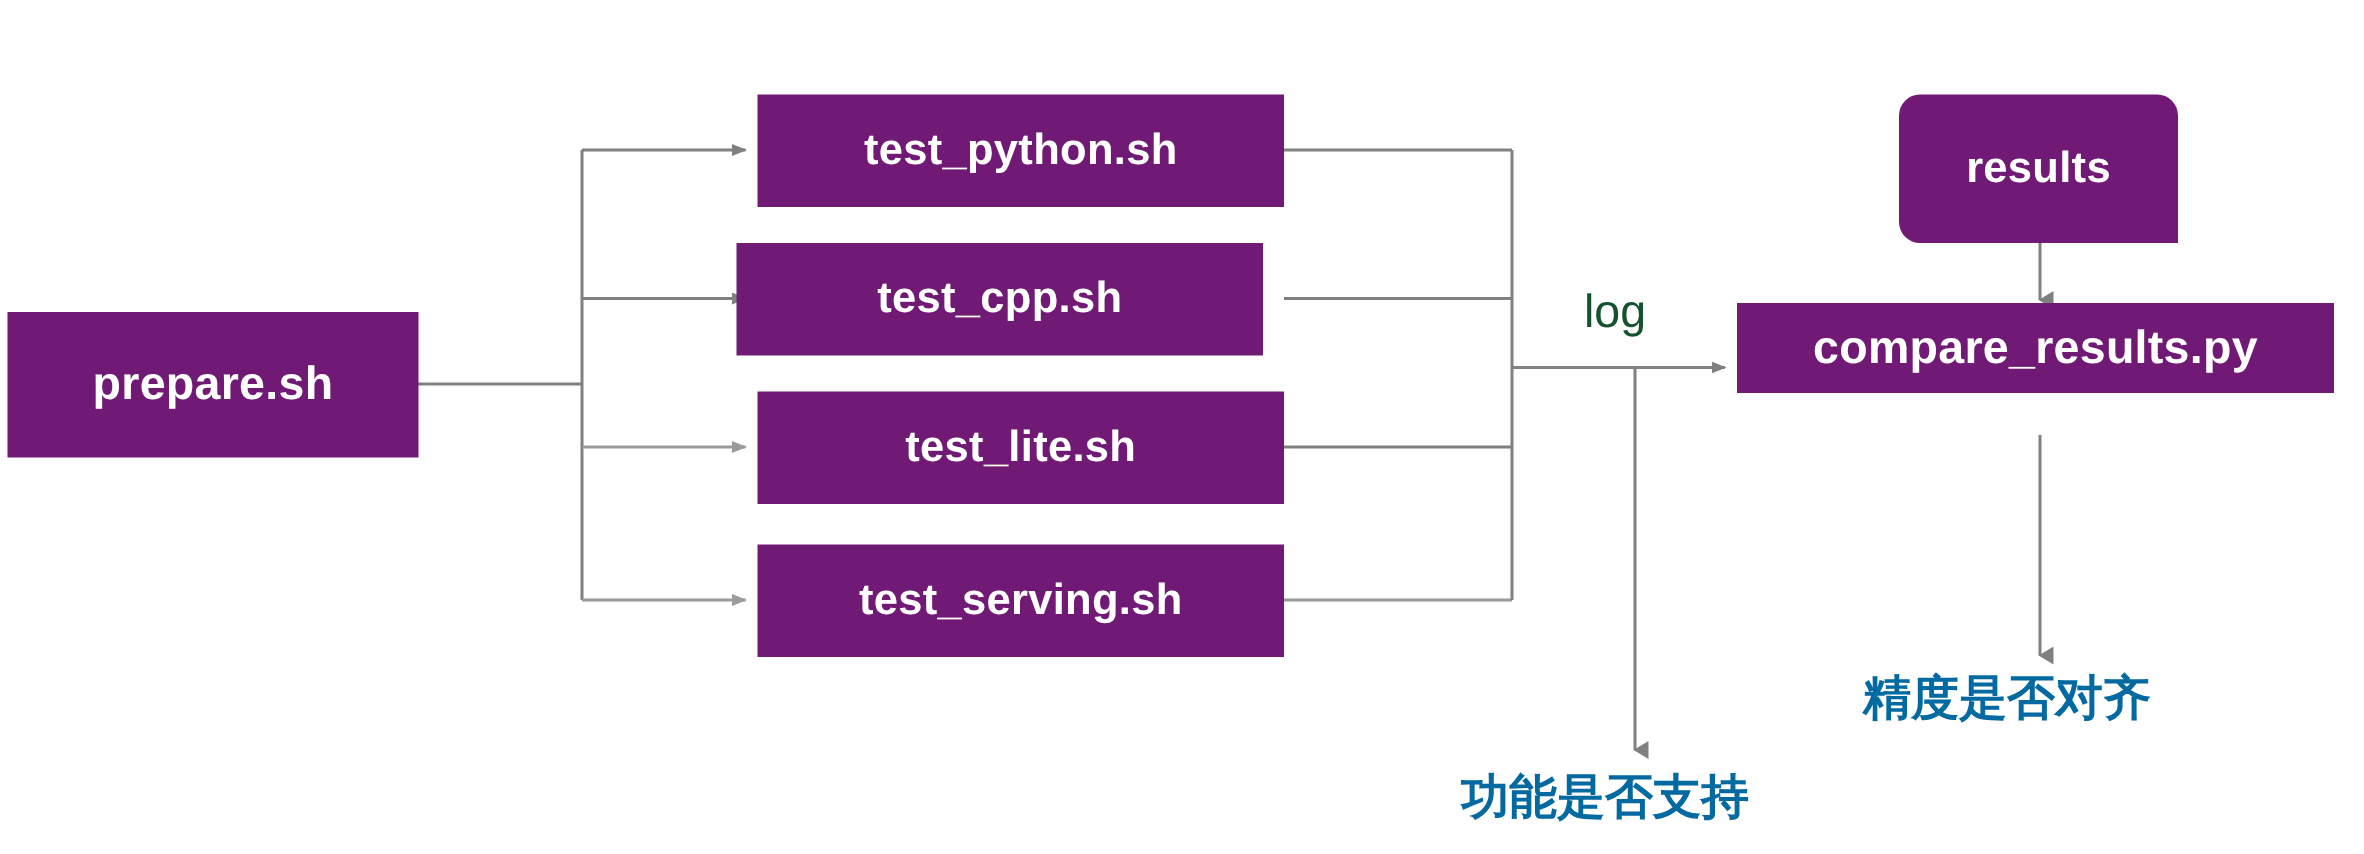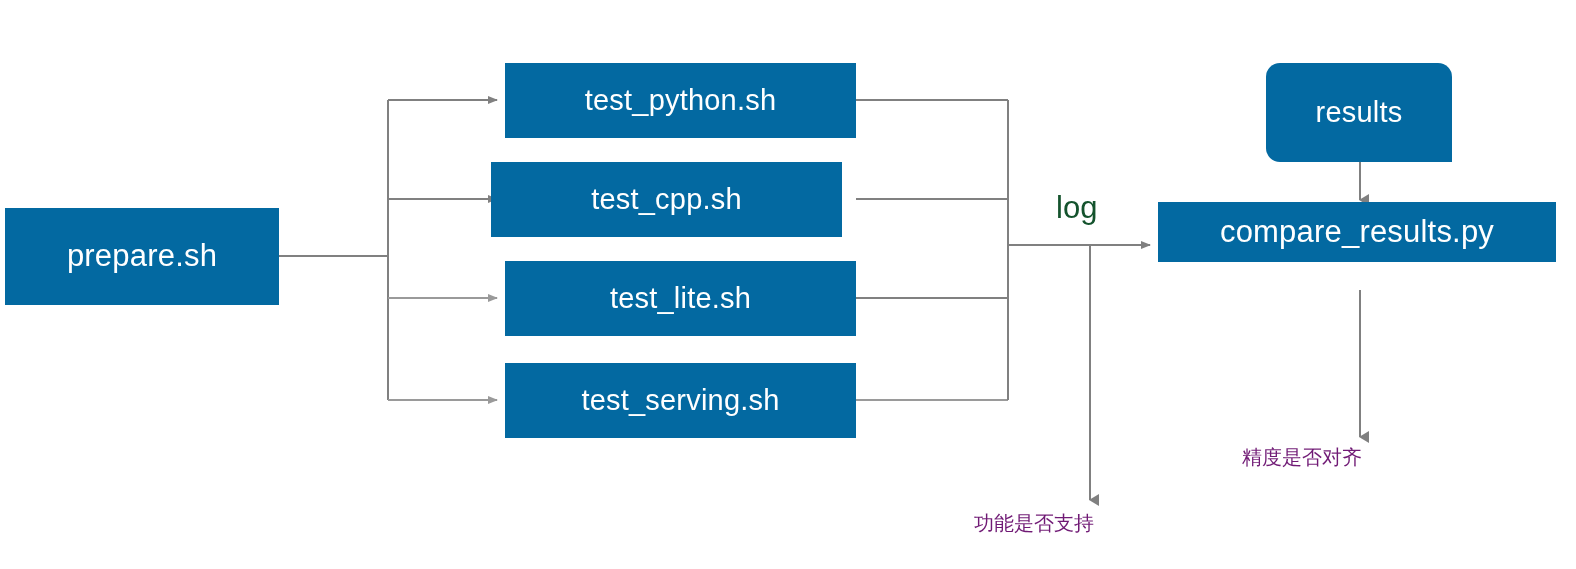--- a/index.html
+++ b/index.html
@@ -12,49 +12,49 @@
   }
   #canvas {
     position: relative;
     width: 1576px;
     height: 569px;
     background: #ffffff;
     overflow: hidden;
   }
   .node {
     position: absolute;
-    background: #0369a1;
+    background: #701a75;
     color: #ffffff;
     display: flex;
     align-items: center;
     justify-content: center;
-    font-weight: normal;
+    font-weight: bold;
     letter-spacing: 0.2px;
     box-sizing: border-box;
     text-align: center;
     line-height: 1.1;
   }
   .node-label {
     display: block;
   }
   
   #node-prepare      { left: 5px;    top: 208px; width: 274px; height: 97px; font-size: 31px; }
   #node-test-python  { left: 505px;  top: 63px;  width: 351px; height: 75px; font-size: 29px; }
   #node-test-cpp     { left: 491px;  top: 162px; width: 351px; height: 75px; font-size: 29px; }
   #node-test-lite    { left: 505px;  top: 261px; width: 351px; height: 75px; font-size: 29px; }
   #node-test-serving { left: 505px;  top: 363px; width: 351px; height: 75px; font-size: 29px; }
   #node-results      { left: 1266px; top: 63px;  width: 186px; height: 99px; font-size: 29px;
                        border-radius: 14px 14px 0 14px; }
   #node-compare      { left: 1158px; top: 202px; width: 398px; height: 60px; font-size: 31px; }
 
   .red-note {
     position: absolute;
-    color: #701a75;
-    font-size: 20px;
-    font-weight: 400;
+    color: #0369a1;
+    font-size: 32px;
+    font-weight: 700;
     white-space: nowrap;
     font-family: "DejaVu Sans", sans-serif;
   }
   #note-function  { left: 974px;  top: 510px; }
   #note-precision { left: 1242px; top: 444px; }
 
   .edge-label {
     position: absolute;
     color: #14532d;
     font-size: 31px;

